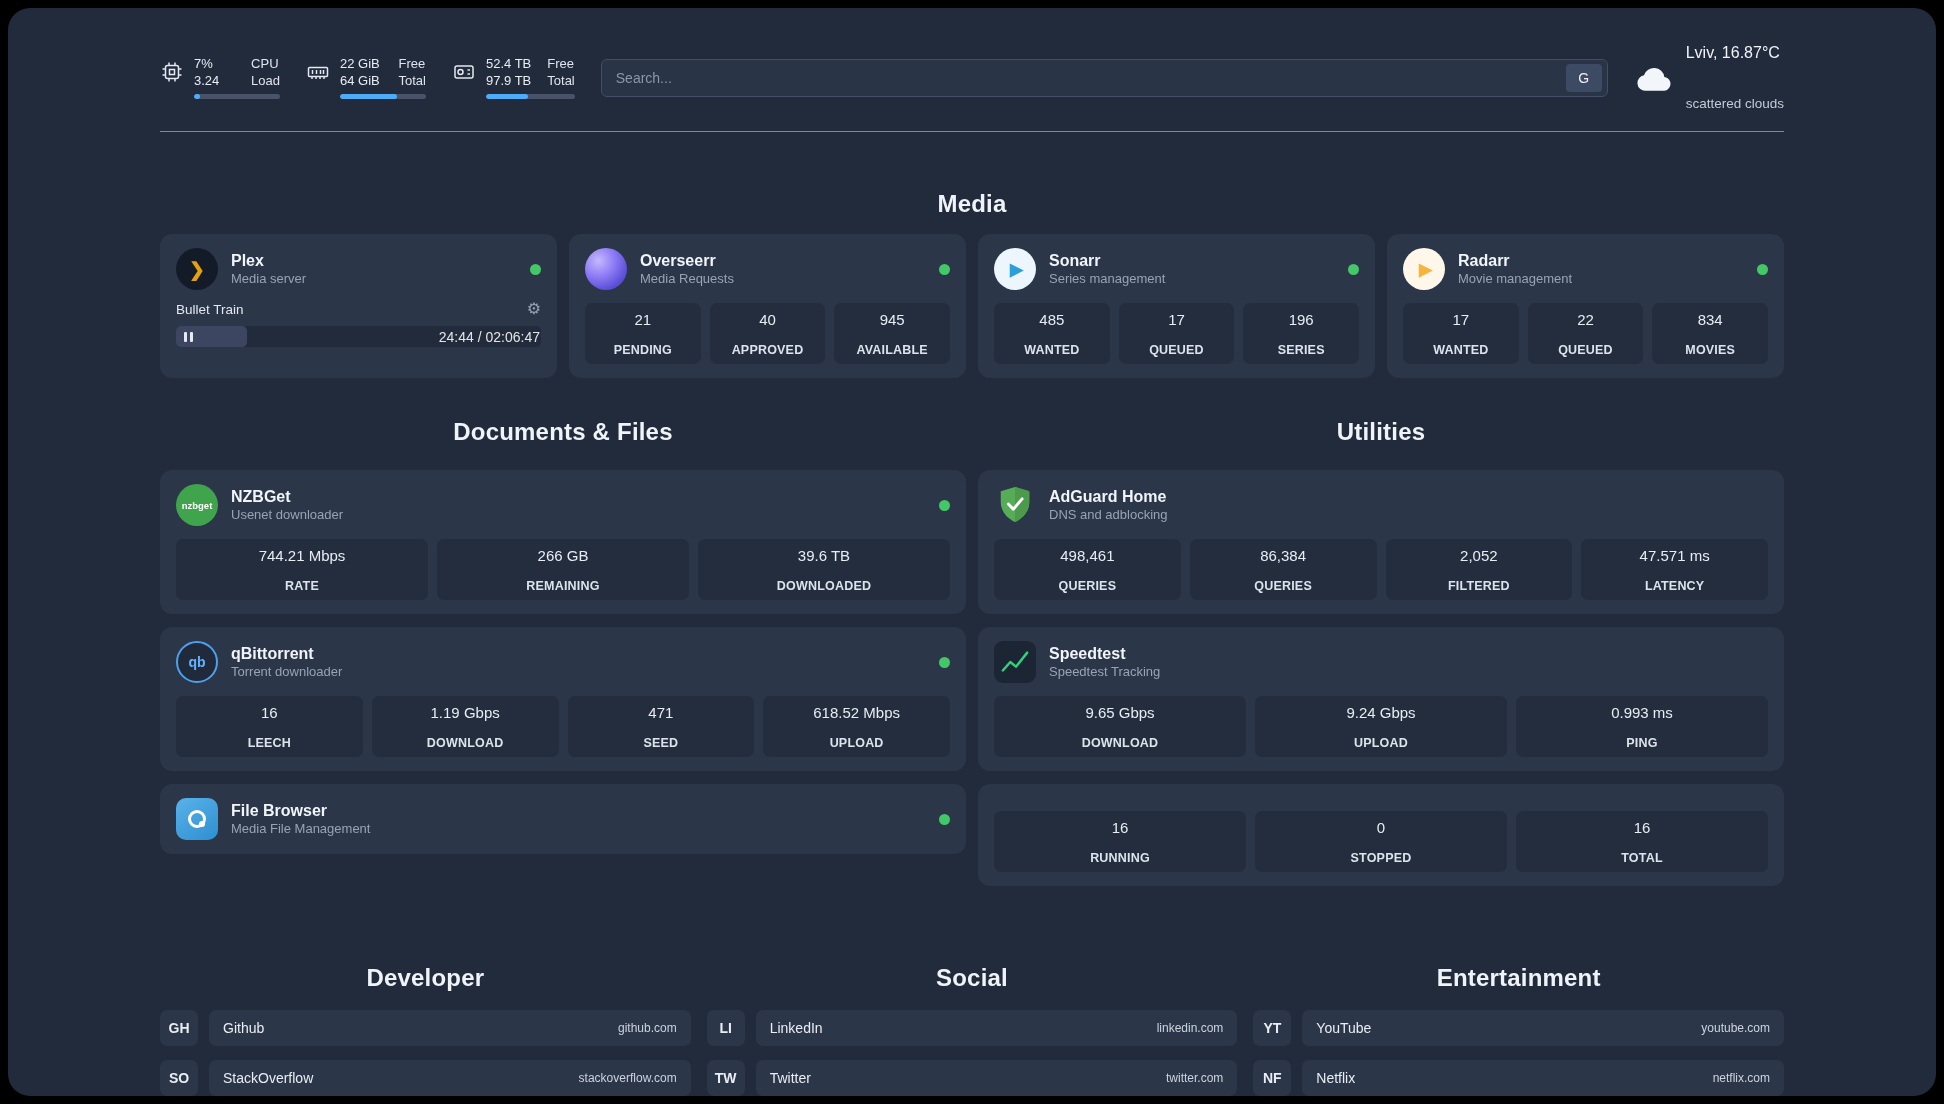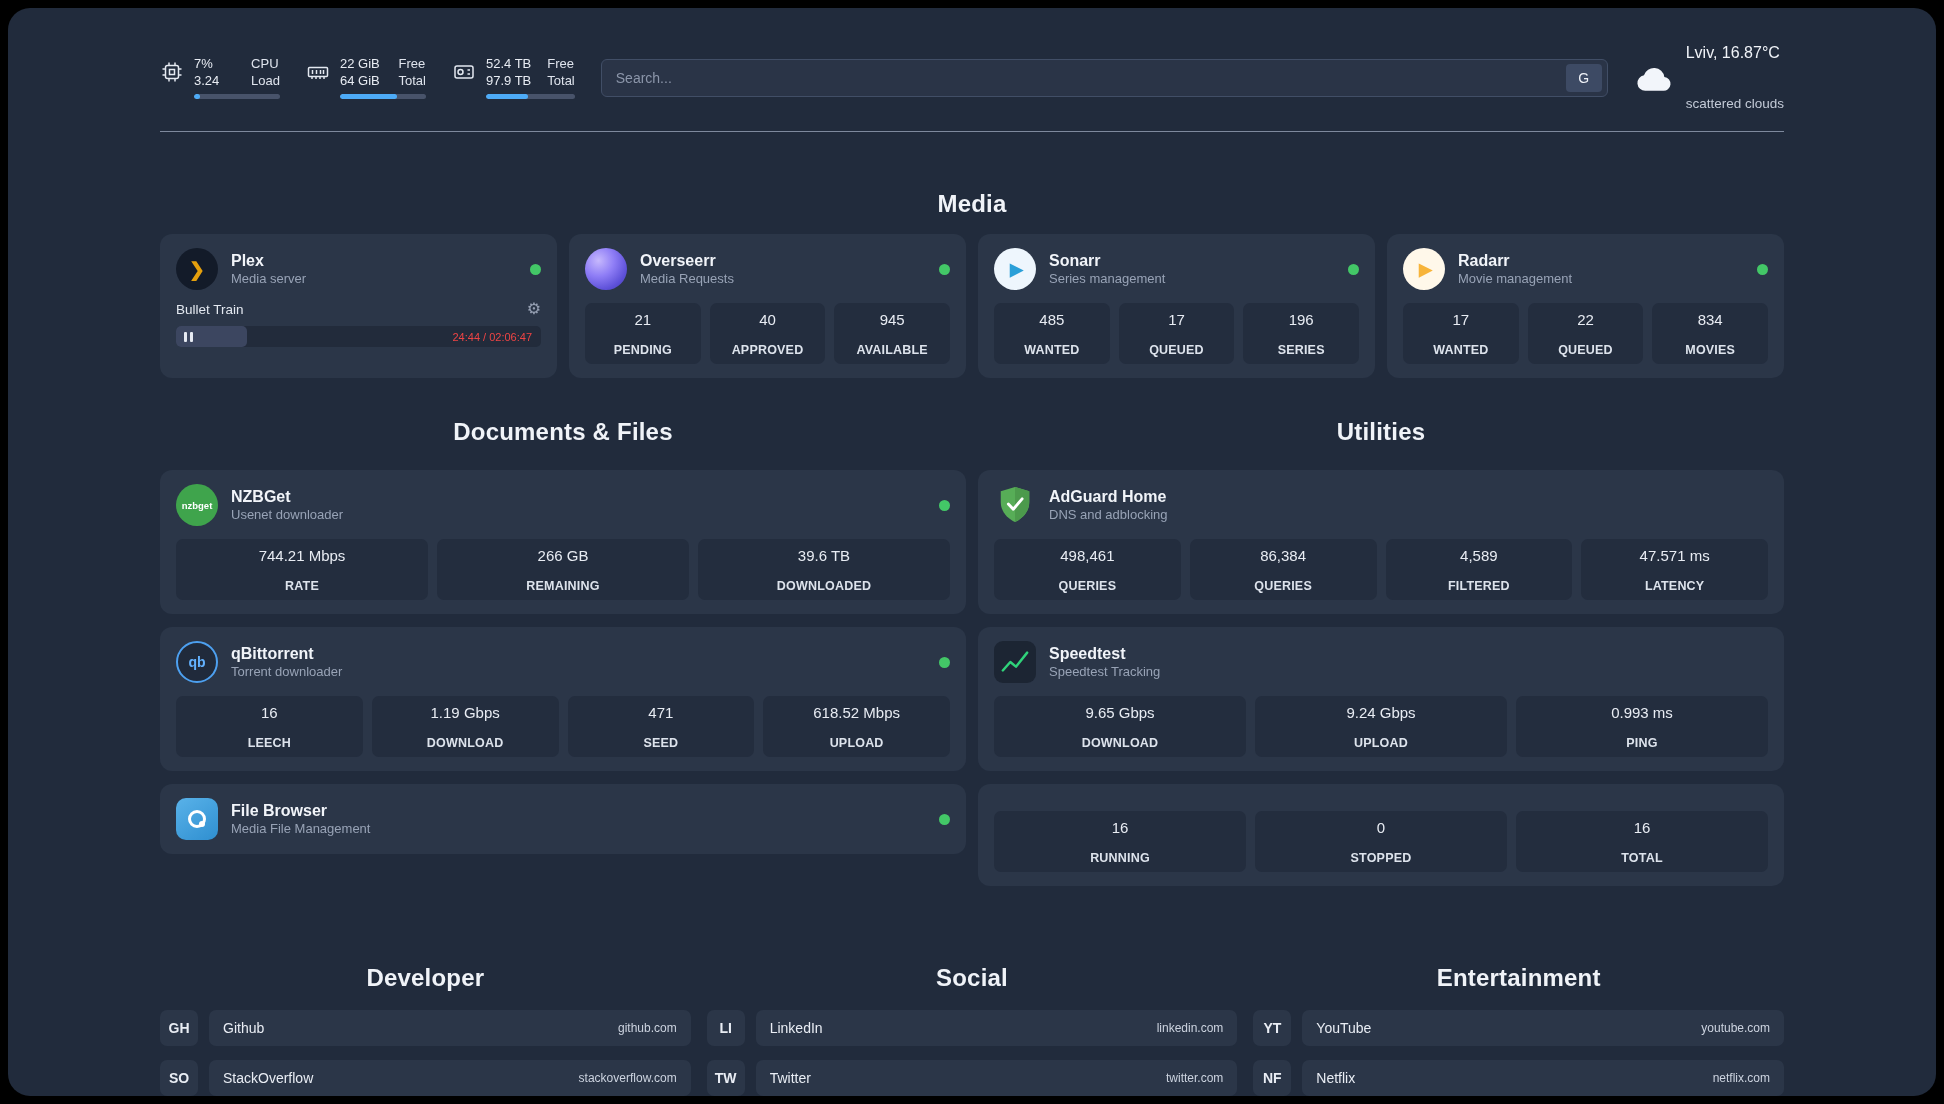--- a/index.html
+++ b/index.html
@@ -67,21 +67,21 @@
   .portainer-icon { border-radius:0; background:transparent; }
 
   
   .np-row { display:flex; align-items:center; margin-top:11px; }
   .np-title { font-size:13.5px; color:#e3e8f0; }
   .gear { margin-left:auto; color:#96a0b3; font-size:16px; cursor:pointer; line-height:1; }
   .player { position:relative; margin-top:9px; height:21px; border-radius:5px; background:#222b3b; }
   .player-fill { position:absolute; left:0; top:0; bottom:0; border-radius:5px; background:#3c4660; }
   .pause-btn { position:absolute; left:8px; top:50%; transform:translateY(-50%); display:flex; gap:3px; cursor:pointer; }
   .pause-btn span { width:3px; height:10px; background:#e6eaf2; border-radius:1px; }
-  .player-time { position:absolute; right:9px; top:50%; transform:translateY(-50%); font-size:11px; color:#ef4444; }
+  .player-time { position:absolute; right:1px; top:50%; transform:translateY(-50%); font-size:14px; color:#e5e5e5; }
 
   
   .two-col { margin-top:40px; display:grid; grid-template-columns:1fr 1fr; gap:12px; align-items:start; }
   .col .section-title { margin-bottom:24px; }
   .col .card { margin-bottom:13px; }
   .col .card:last-child { margin-bottom:0; }
 
   
   .links-area { margin-top:78px; display:grid; grid-template-columns:1fr 1fr 1fr; gap:16px; align-items:start; }
   .links-col .section-title { margin-bottom:18px; }
@@ -381,21 +381,21 @@
           <div class="stats">
             <div class="stat">
               <div class="stat-v">498,461</div>
               <div class="stat-l">QUERIES</div>
             </div>
             <div class="stat">
               <div class="stat-v">86,384</div>
               <div class="stat-l">QUERIES</div>
             </div>
             <div class="stat">
-              <div class="stat-v">4,589</div>
+              <div class="stat-v">2,052</div>
               <div class="stat-l">FILTERED</div>
             </div>
             <div class="stat">
               <div class="stat-v">47.571 ms</div>
               <div class="stat-l">LATENCY</div>
             </div>
           </div>
         </div>
 
         <div class="card">

